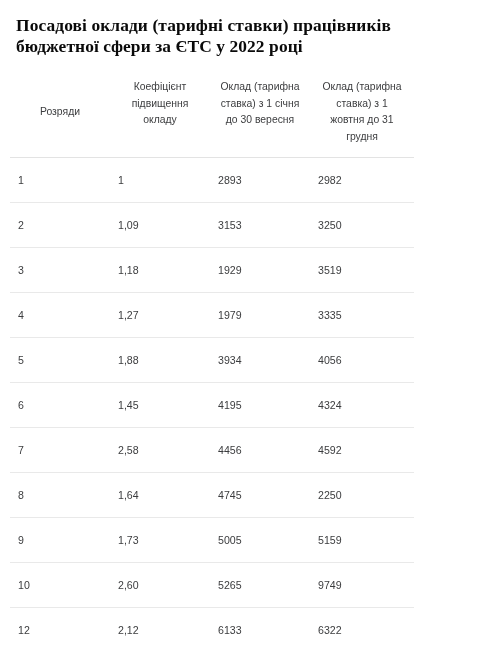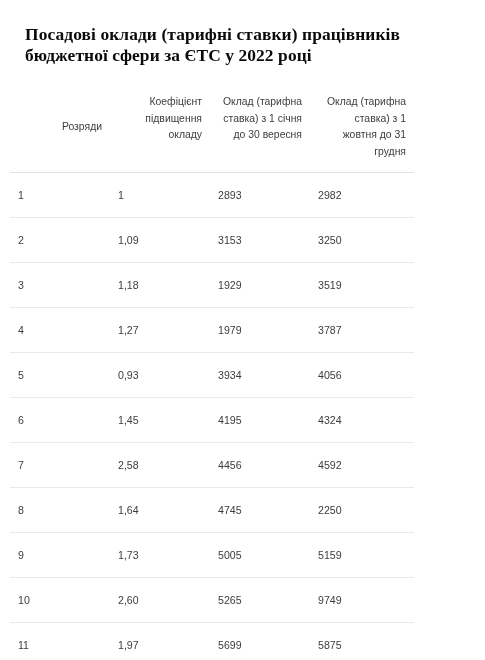--- a/index.html
+++ b/index.html
@@ -17,21 +17,21 @@
   .page {
     position: relative;
     width: 485px;
     height: 660px;
     background: #ffffff;
     box-sizing: border-box;
   }
 
   
   .title {
-    margin: 17px;
+    margin: 8px;
     padding: 7px 8px 0 8px;
     font-family: "Liberation Serif", "DejaVu Serif", serif;
     font-weight: bold;
     font-size: 17.4px;
     line-height: 21px;
     color: #0a0a0a;
     letter-spacing: 0.1px;
   }
 
   
@@ -46,21 +46,21 @@
     table-layout: fixed;
     font-size: 10.4px;
     color: #38393b;
   }
   table.salary-table col.c1 { width: 100px; }
   table.salary-table col.c2 { width: 100px; }
   table.salary-table col.c3 { width: 100px; }
   table.salary-table col.c4 { width: 104px; }
 
   thead th {
-    text-align: right;
+    text-align: center;
     font-weight: normal;
     vertical-align: middle;
     color: #3c3d3f;
     font-size: 10.4px;
     line-height: 16.5px;
     padding: 0 8px 0 8px;
     height: 78px;
     border-bottom: 1px solid #e3e3e3;
   }
   thead th.rank-head {
@@ -127,25 +127,25 @@
           <tr>
             <td>3</td>
             <td>1,18</td>
             <td>1929</td>
             <td>3519</td>
           </tr>
           <tr>
             <td>4</td>
             <td>1,27</td>
             <td>1979</td>
-            <td>3787</td>
+            <td>3335</td>
           </tr>
           <tr>
             <td>5</td>
-            <td>0,93</td>
+            <td>1,88</td>
             <td>3934</td>
             <td>4056</td>
           </tr>
           <tr>
             <td>6</td>
             <td>1,45</td>
             <td>4195</td>
             <td>4324</td>
           </tr>
           <tr>
@@ -166,26 +166,20 @@
             <td>5005</td>
             <td>5159</td>
           </tr>
           <tr>
             <td>10</td>
             <td>2,60</td>
             <td>5265</td>
             <td>9749</td>
           </tr>
           <tr>
-            <td>11</td>
-            <td>1,97</td>
-            <td>5699</td>
-            <td>5875</td>
-          </tr>
-          <tr>
             <td>12</td>
             <td>2,12</td>
             <td>6133</td>
             <td>6322</td>
           </tr>
         </tbody>
     </table>
   </div>
 
 </div>

